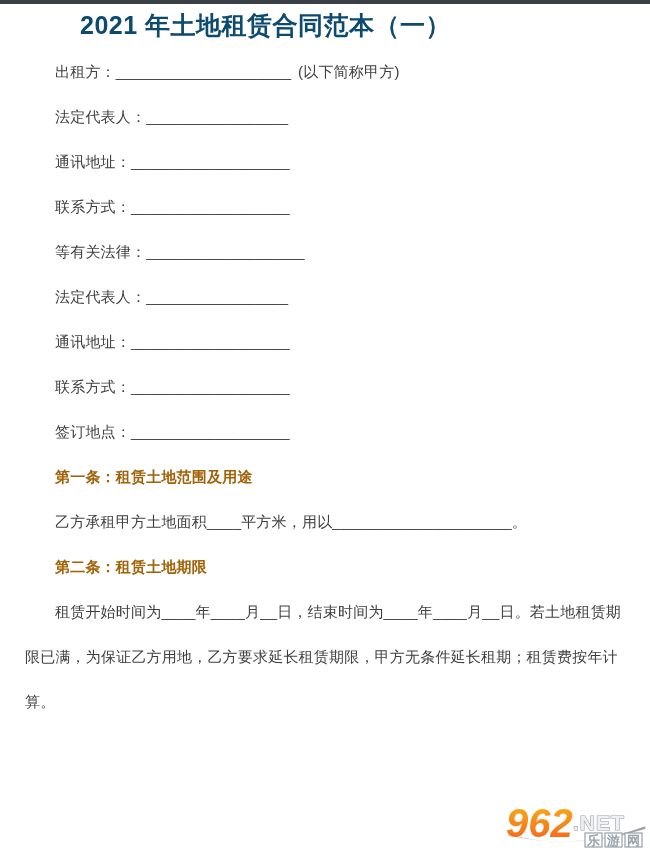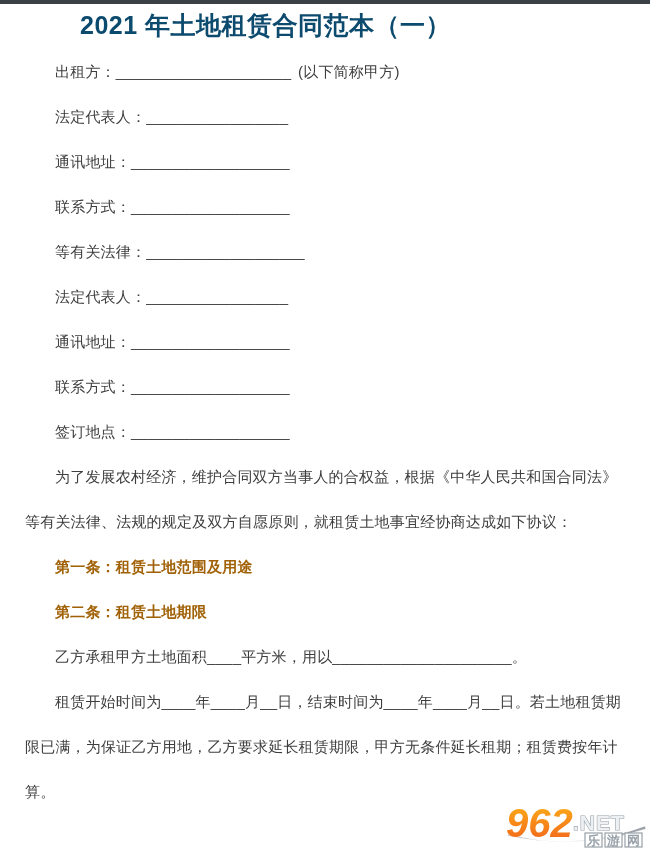--- a/index.html
+++ b/index.html
@@ -53,24 +53,23 @@
 
   <p class="line row"><span class="lbl">法定代表人：</span><span class="blank">_________________</span></p>
 
   <p class="line row"><span class="lbl">通讯地址：</span><span class="blank">___________________</span></p>
 
   <p class="line row"><span class="lbl">联系方式：</span><span class="blank">___________________</span></p>
 
   <p class="line row"><span class="lbl">签订地点：</span><span class="blank">___________________</span></p>
 </div>
 
-  <p class="line">为了发展农村经济，维护合同双方当事人的合权益，根据《中华人民共和国合同法》等有关法律、法规的规定及双方自愿原则，就租赁土地事宜经协商达成如下协议：</p>
   <p class="line heading">第一条：租赁土地范围及用途</p>
+  <p class="line">乙方承租甲方土地面积____平方米，用以_____________________。</p>
   <p class="line heading">第二条：租赁土地期限</p>
-  <p class="line">乙方承租甲方土地面积____平方米，用以_____________________。</p>
   <p class="line">租赁开始时间为____年____月__日，结束时间为____年____月__日。若土地租赁期限已满，为保证乙方用地，乙方要求延长租赁期限，甲方无条件延长租期；租赁费按年计算。</p>
 </div>
 
 <svg class="watermark" viewBox="0 0 145 50" xmlns="http://www.w3.org/2000/svg">
   <defs>
     <linearGradient id="g-orange" x1="0" y1="0" x2="0" y2="1">
       <stop offset="0" stop-color="#fcb216"></stop>
       <stop offset="1" stop-color="#f1611d"></stop>
     </linearGradient>
   </defs>

